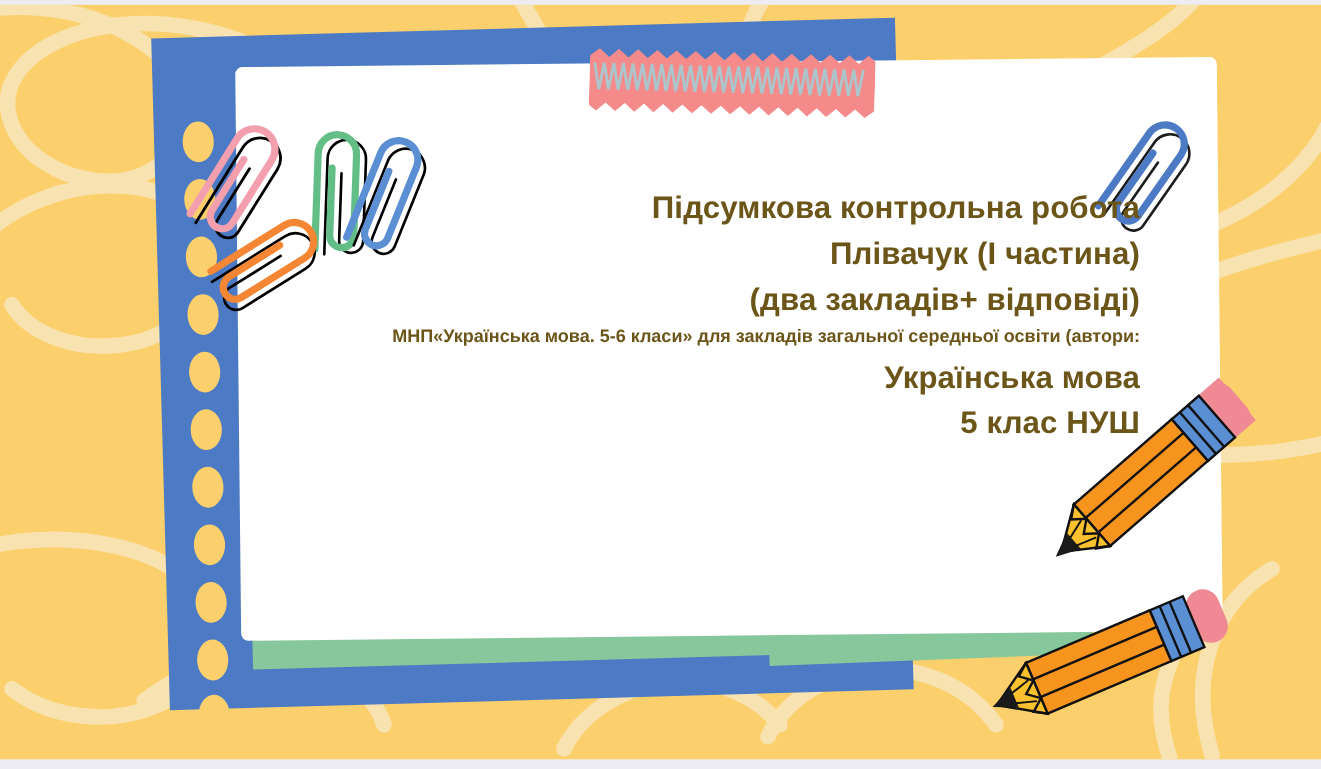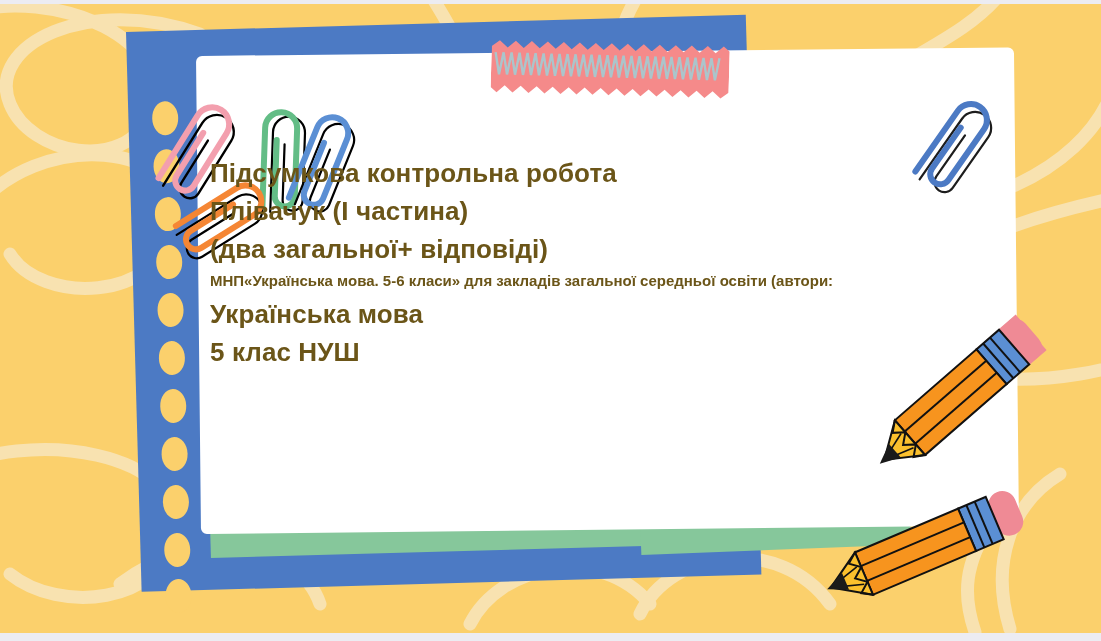--- a/index.html
+++ b/index.html
@@ -51,21 +51,21 @@
 
   
   .clip{position:absolute;}
 
   
   .pencil{position:absolute;}
 
   
   .textwrap{
     position:absolute;left:210px;top:150px;width:740px;
-    text-align:left;color:#6b5518;
+    text-align:right;color:#6b5518;
   }
   .t-big{
     font-size:26px;font-weight:bold;line-height:38px;
     letter-spacing:.1px;
   }
   .t-small{
     font-size:15px;font-weight:bold;line-height:21px;
     padding:2px 0 4px 0;
   }
 </style>
@@ -198,21 +198,21 @@
         <line x1="140" y1="144" x2="130" y2="176" stroke="#111" stroke-width="1.6"></line>
 
         <path d="M121,160 L130,180 L139,160 Z" fill="#1a1a1a"></path>
       </g>
     </g>
   </svg>
 
   <div class="textwrap">
     <div class="t-big">Підсумкова контрольна робота</div>
     <div class="t-big">Плівачук (І частина)</div>
-    <div class="t-big">(два загальної+ відповіді)</div>
+    <div class="t-big">(два закладів+ відповіді)</div>
     <div class="t-small">МНП«Українська мова. 5-6 класи» для закладів загальної середньої освіти (автори:</div>
     <div class="t-big">Українська мова</div>
     <div class="t-big">5 клас НУШ</div>
   </div>
 
 </div>
 
 <div class="botbar"></div>
 
 </body></html>

